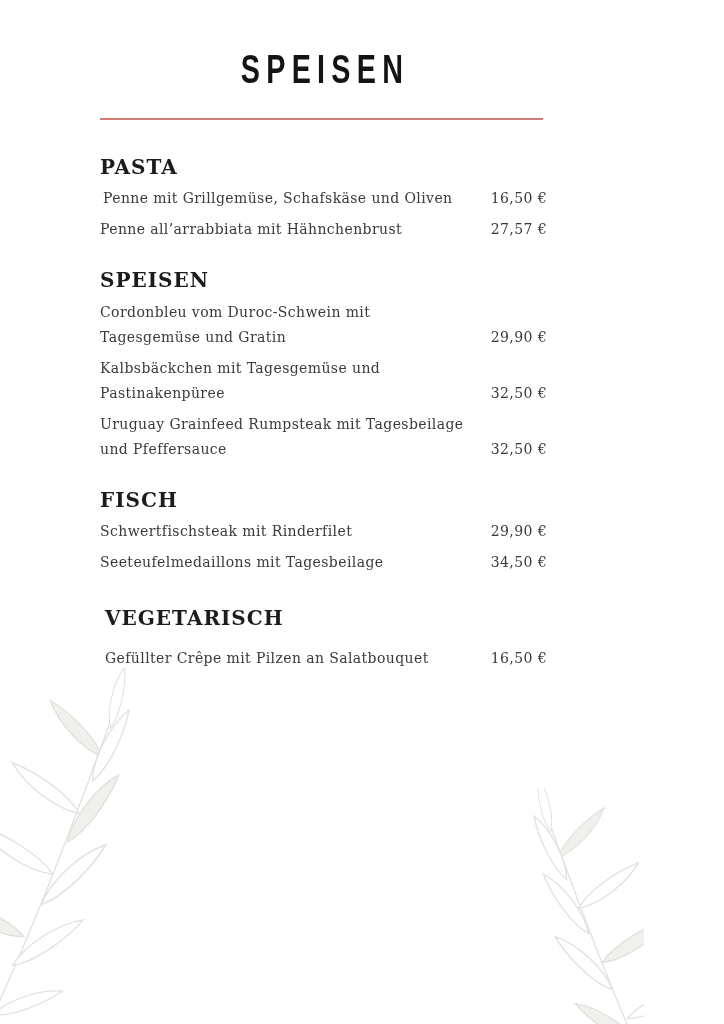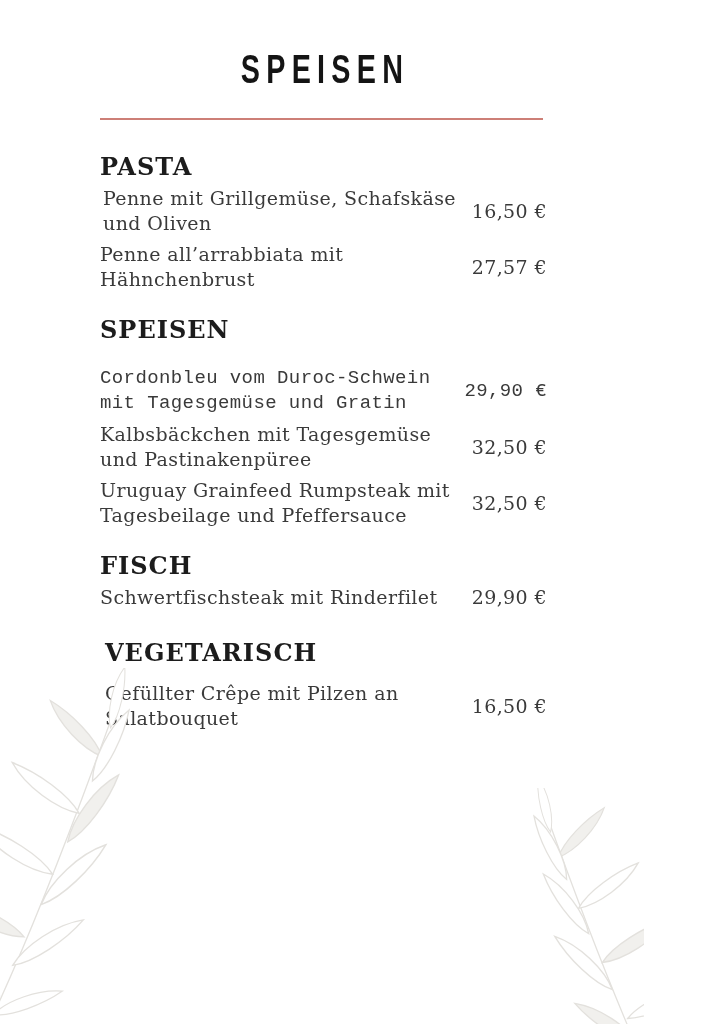--- a/index.html
+++ b/index.html
@@ -44,40 +44,40 @@
     background: #c4695f;
     opacity: 0.85;
     margin-top: 28px;
     margin-right: 4px;
   }
   .section { margin-top: 25px; }
   .section-pasta { margin-top: 34px; }
   .section-vegetarisch { margin-top: 30px; padding-left: 5px; }
   .heading {
     margin: 0;
-    font-size: 24px;
+    font-size: 20px;
     font-weight: 700;
     line-height: 26px;
     letter-spacing: 1px;
     color: #1c1c1c;
   }
   .item {
     display: flex;
     justify-content: space-between;
-    align-items: center;
+    align-items: flex-end;
     margin-top: 6px;
-    font-size: 19px;
+    font-size: 14px;
     line-height: 25px;
     letter-spacing: 0.4px;
     color: #3a3a3a;
   }
   .item-name { flex: 1 1 auto; max-width: 458px; }
   .item-price { flex: 0 0 auto; min-width: 66px; text-align: right; white-space: nowrap; padding-left: 8px; }
   .indent-3 { padding-left: 3px; }
-  .gap-lg { margin-top: 23px; font-family: Liberation Mono, monospace; }
+  .gap-lg { margin-top: 7px; }
   .gap-xl { margin-top: 15px; }
   .branch {
     position: absolute;
     pointer-events: none;
   }
   .branch-left { left: -32px; top: 668px; }
   .branch-right { right: -38px; top: 788px; transform: scaleX(-1); }
 </style>
 </head>
 <body>
@@ -118,20 +118,24 @@
         <span class="item-price">32,50 €</span>
       </div>
     </div>
 
     <div class="section">
       <h2 class="heading">FISCH</h2>
       <div class="item">
         <span class="item-name">Schwertfischsteak mit Rinderfilet</span>
         <span class="item-price">29,90 €</span>
       </div>
+      <div class="item">
+        <span class="item-name">Seeteufelmedaillons mit Tagesbeilage</span>
+        <span class="item-price">34,50 €</span>
+      </div>
     </div>
 
     <div class="section section-vegetarisch">
       <h2 class="heading">VEGETARISCH</h2>
       <div class="item gap-xl">
         <span class="item-name">Gefüllter Crêpe mit Pilzen an Salatbouquet</span>
         <span class="item-price">16,50 €</span>
       </div>
     </div>
   </div>

